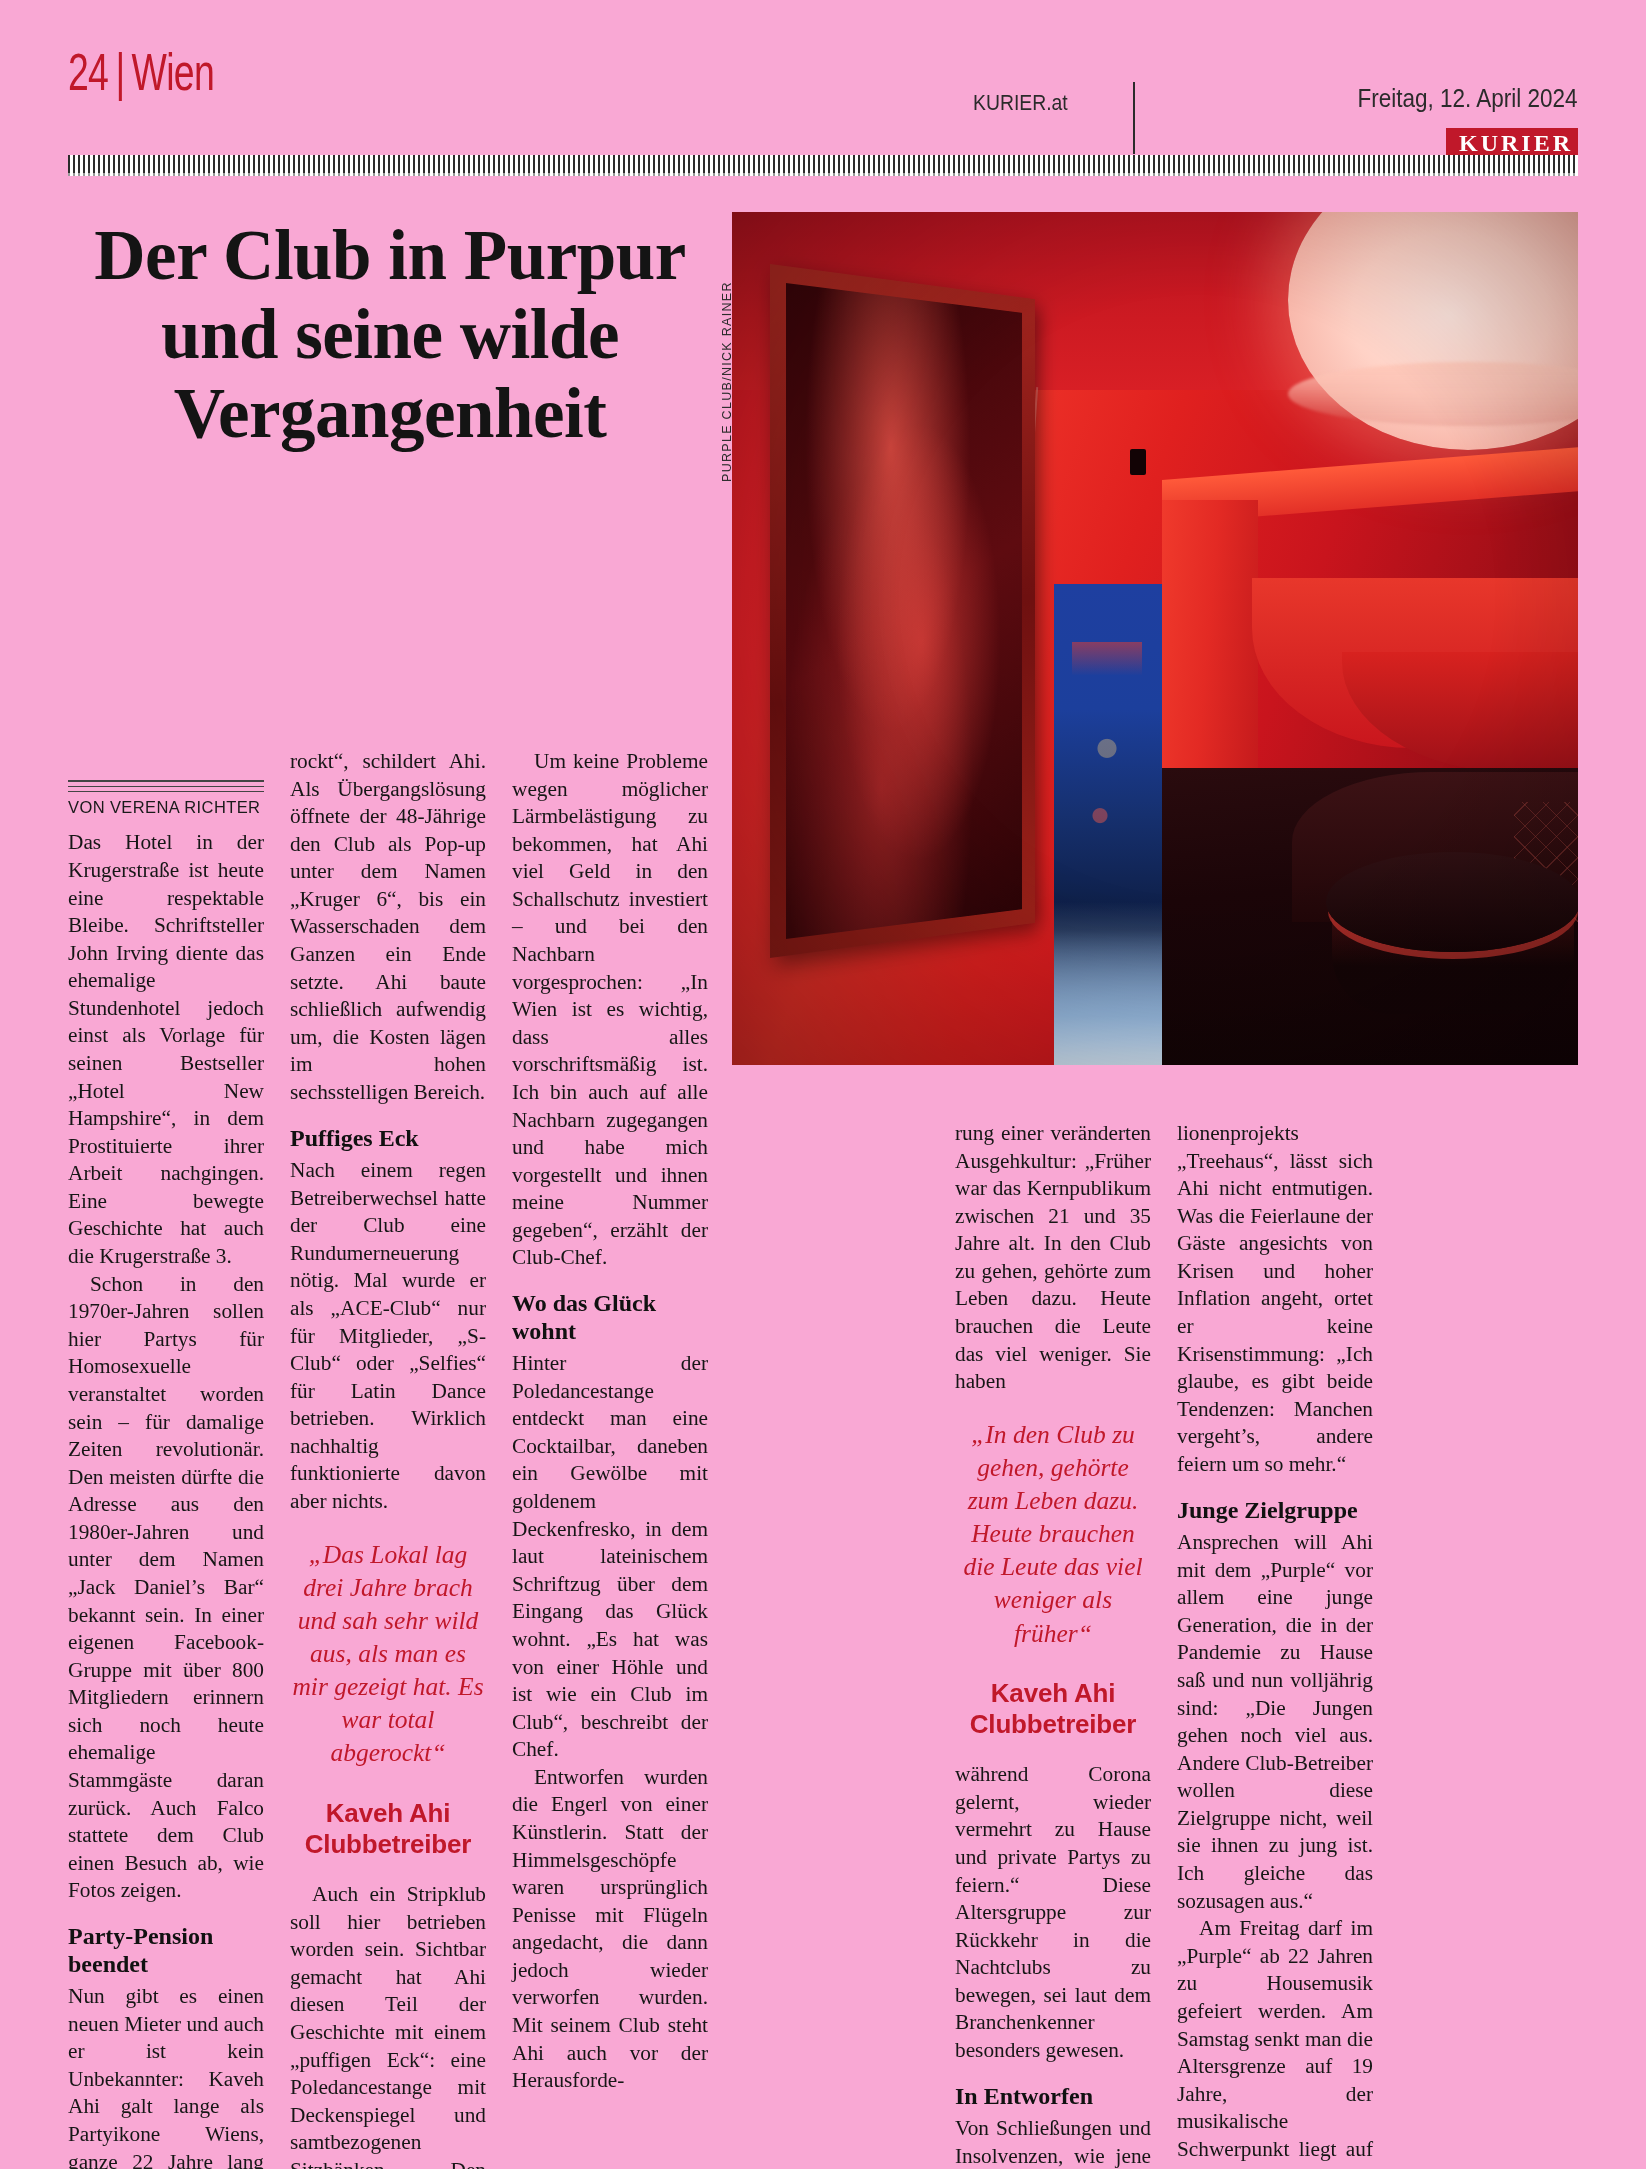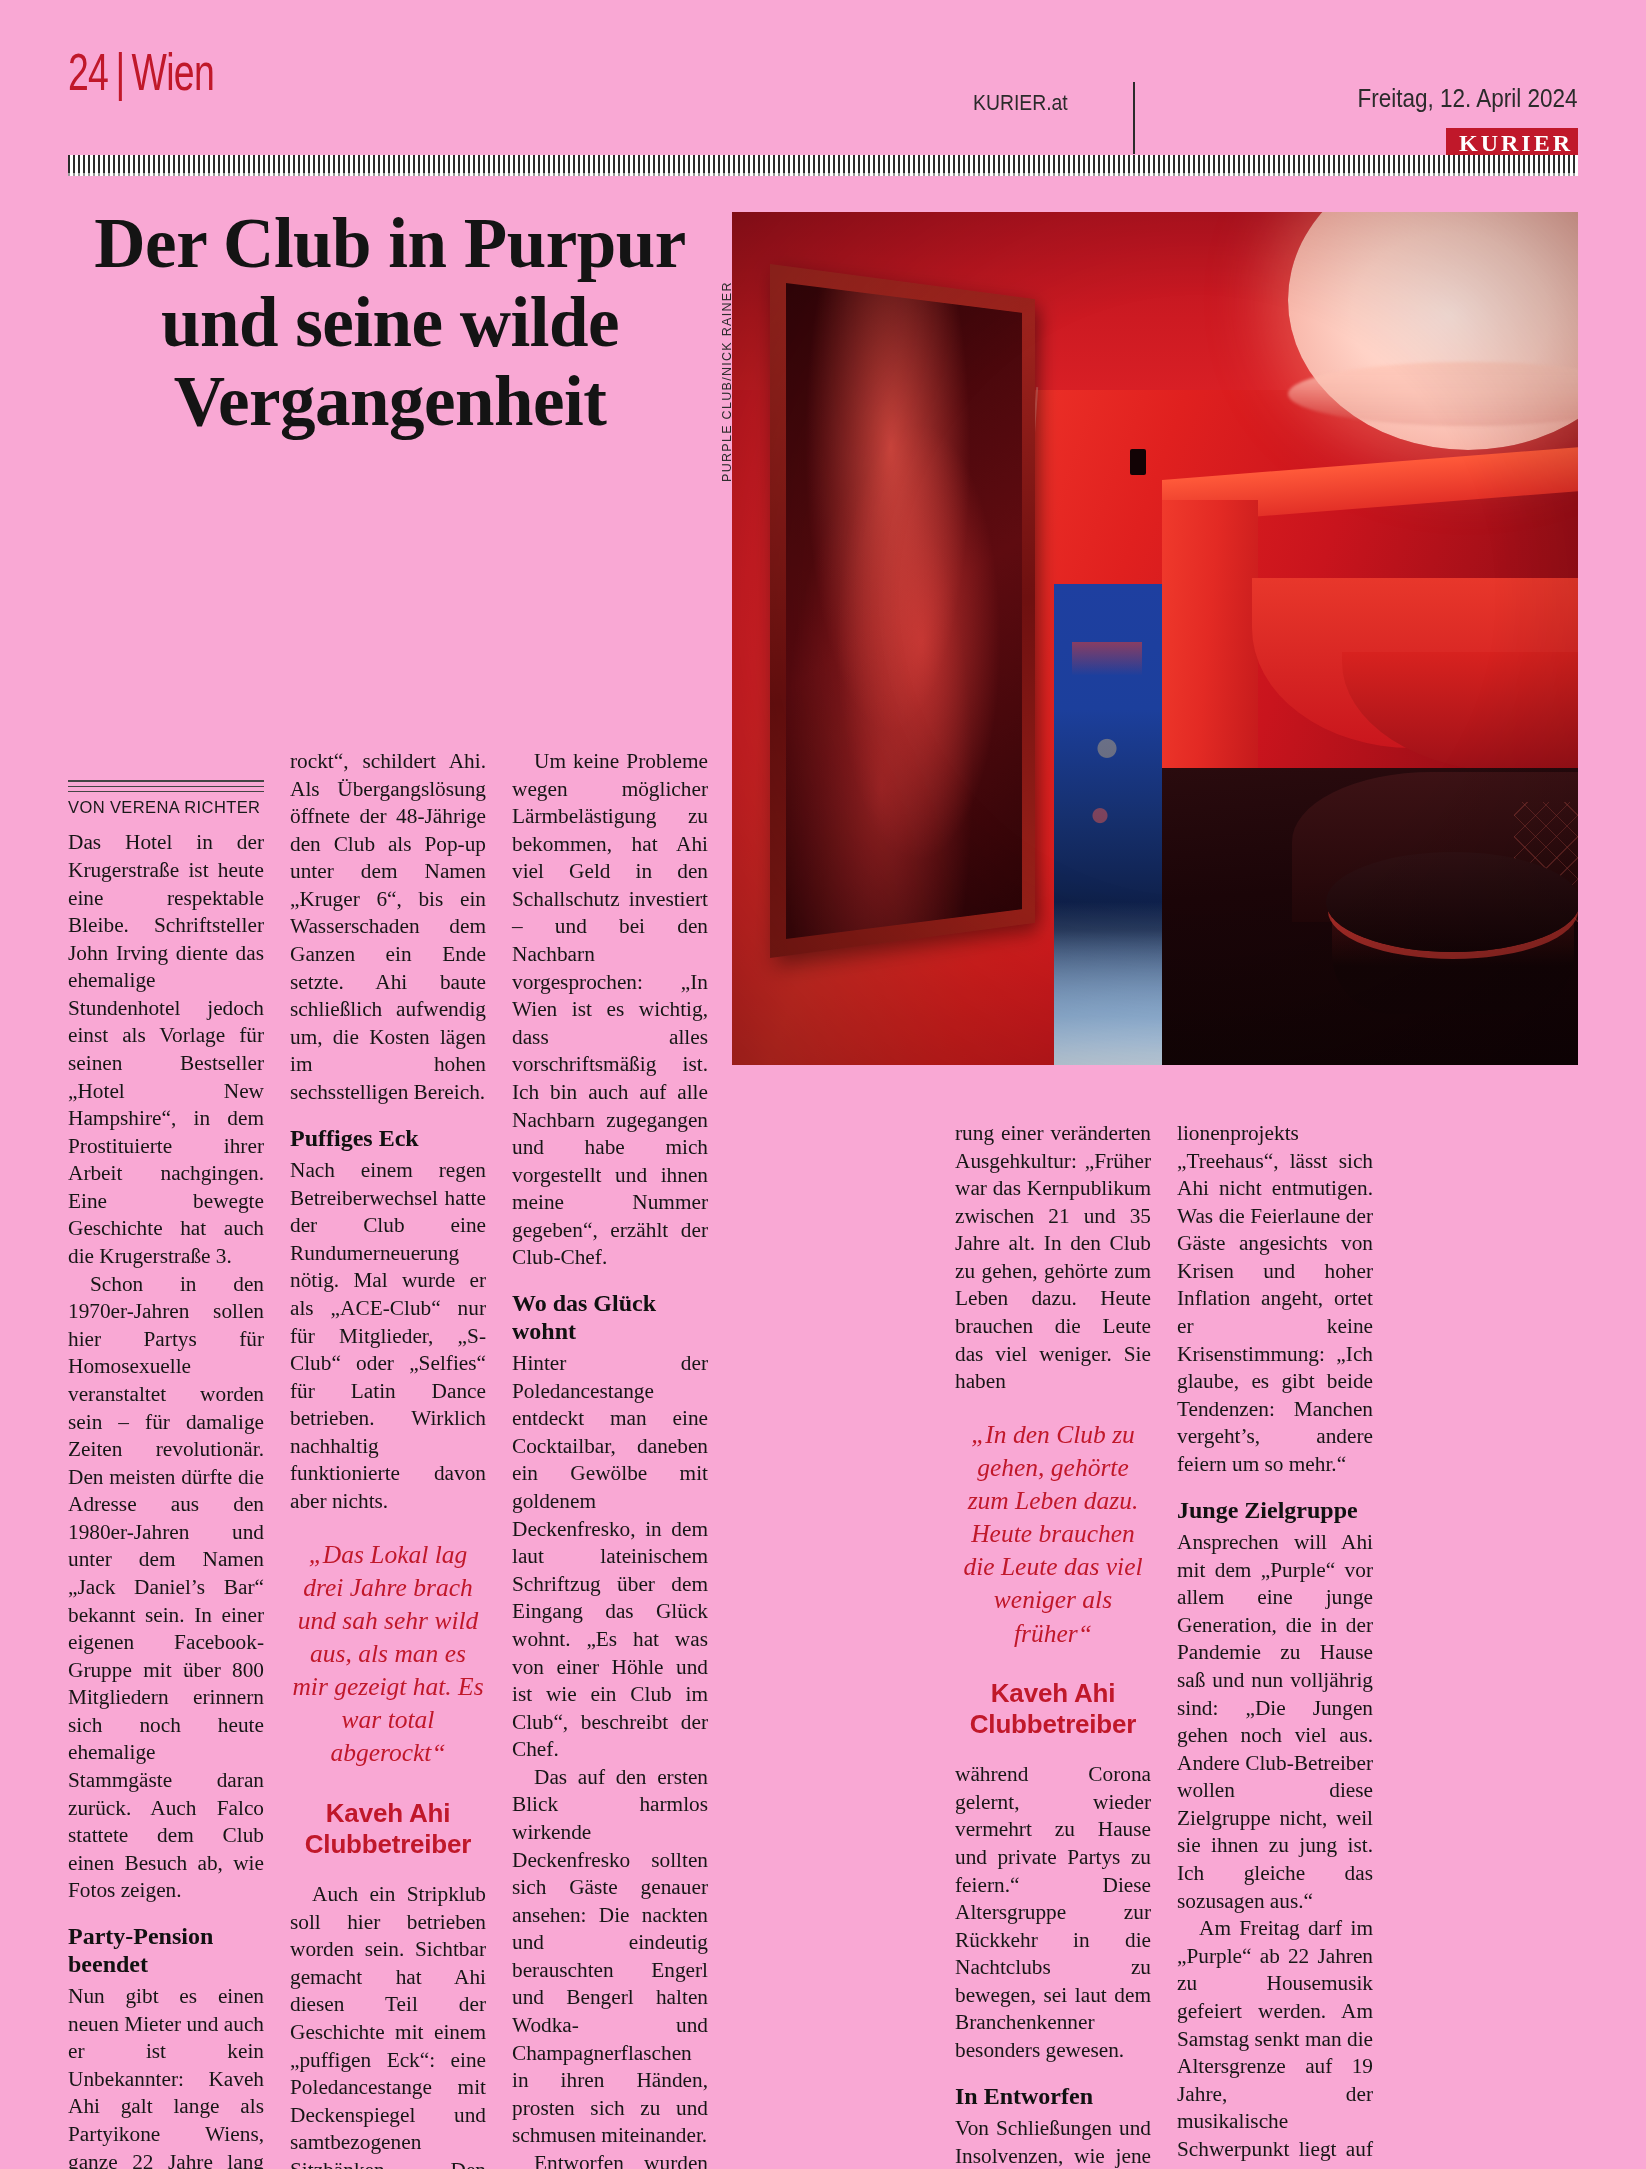--- a/index.html
+++ b/index.html
@@ -115,21 +115,21 @@
     background-image: repeating-linear-gradient(
       to right,
       #9a9a9a 0px, #9a9a9a 2px,
       #ffffff 2px, #ffffff 5px);
   }
 
   
   .headline {
     position: absolute;
     left: 70px;
-    top: 204px;
+    top: 216px;
     width: 640px;
     text-align: center;
     font-family: "Liberation Serif", serif;
     font-weight: 700;
     font-size: 71px;
     line-height: 1.11;
     letter-spacing: -0.5px;
     color: #141414;
   }
 
@@ -501,21 +501,20 @@
       <div>Kaveh Ahi</div>
       <div>Clubbetreiber</div>
     </div>
     <p>Auch ein Stripklub soll hier betrieben worden sein. Sichtbar gemacht hat Ahi diesen Teil der Geschichte mit einem „puffigen Eck“: eine Poledancestange mit Deckenspiegel und samtbezogenen Sitzbänken. Den größten Raum des Clubs und die dazugehören VIP-Logen hat man hingegen im silbernen Industrial-Style und mit einer aus Beton gegossenen Bar gestaltet.</p>
   </div>
 
   <div class="col" id="c3">
     <p>Um keine Probleme wegen möglicher Lärmbelästigung zu bekommen, hat Ahi viel Geld in den Schallschutz investiert – und bei den Nachbarn vorgesprochen: „In Wien ist es wichtig, dass alles vorschriftsmäßig ist. Ich bin auch auf alle Nachbarn zugegangen und habe mich vorgestellt und ihnen meine Nummer gegeben“, erzählt der Club-Chef.</p>
     <div class="subhead">Wo das Glück wohnt</div>
     <p class="nofirst">Hinter der Poledancestange entdeckt man eine Cocktailbar, daneben ein Gewölbe mit goldenem Deckenfresko, in dem laut lateinischem Schriftzug über dem Eingang das Glück wohnt. „Es hat was von einer Höhle und ist wie ein Club im Club“, beschreibt der Chef.</p>
-    <p>Das auf den ersten Blick harmlos wirkende Deckenfresko sollten sich Gäste genauer ansehen: Die nackten und eindeutig berauschten Engerl und Bengerl halten Wodka- und Champagnerflaschen in ihren Händen, prosten sich zu und schmusen miteinander.</p>
     <p>Entworfen wurden die Engerl von einer Künstlerin. Statt der Himmelsgeschöpfe waren ursprünglich Penisse mit Flügeln angedacht, die dann jedoch wieder verworfen wurden. Mit seinem Club steht Ahi auch vor der Herausforde-</p>
   </div>
 
   <div class="col" id="c4">
     <p class="nofirst">rung einer veränderten Ausgehkultur: „Früher war das Kernpublikum zwischen 21 und 35 Jahre alt. In den Club zu gehen, gehörte zum Leben dazu. Heute brauchen die Leute das viel weniger. Sie haben</p>
     <div class="pullquote">„In den Club zu gehen, gehörte zum Leben dazu. Heute brauchen die Leute das viel weniger als früher“</div>
     <div class="pullattr">
       <div>Kaveh Ahi</div>
       <div>Clubbetreiber</div>
     </div>

